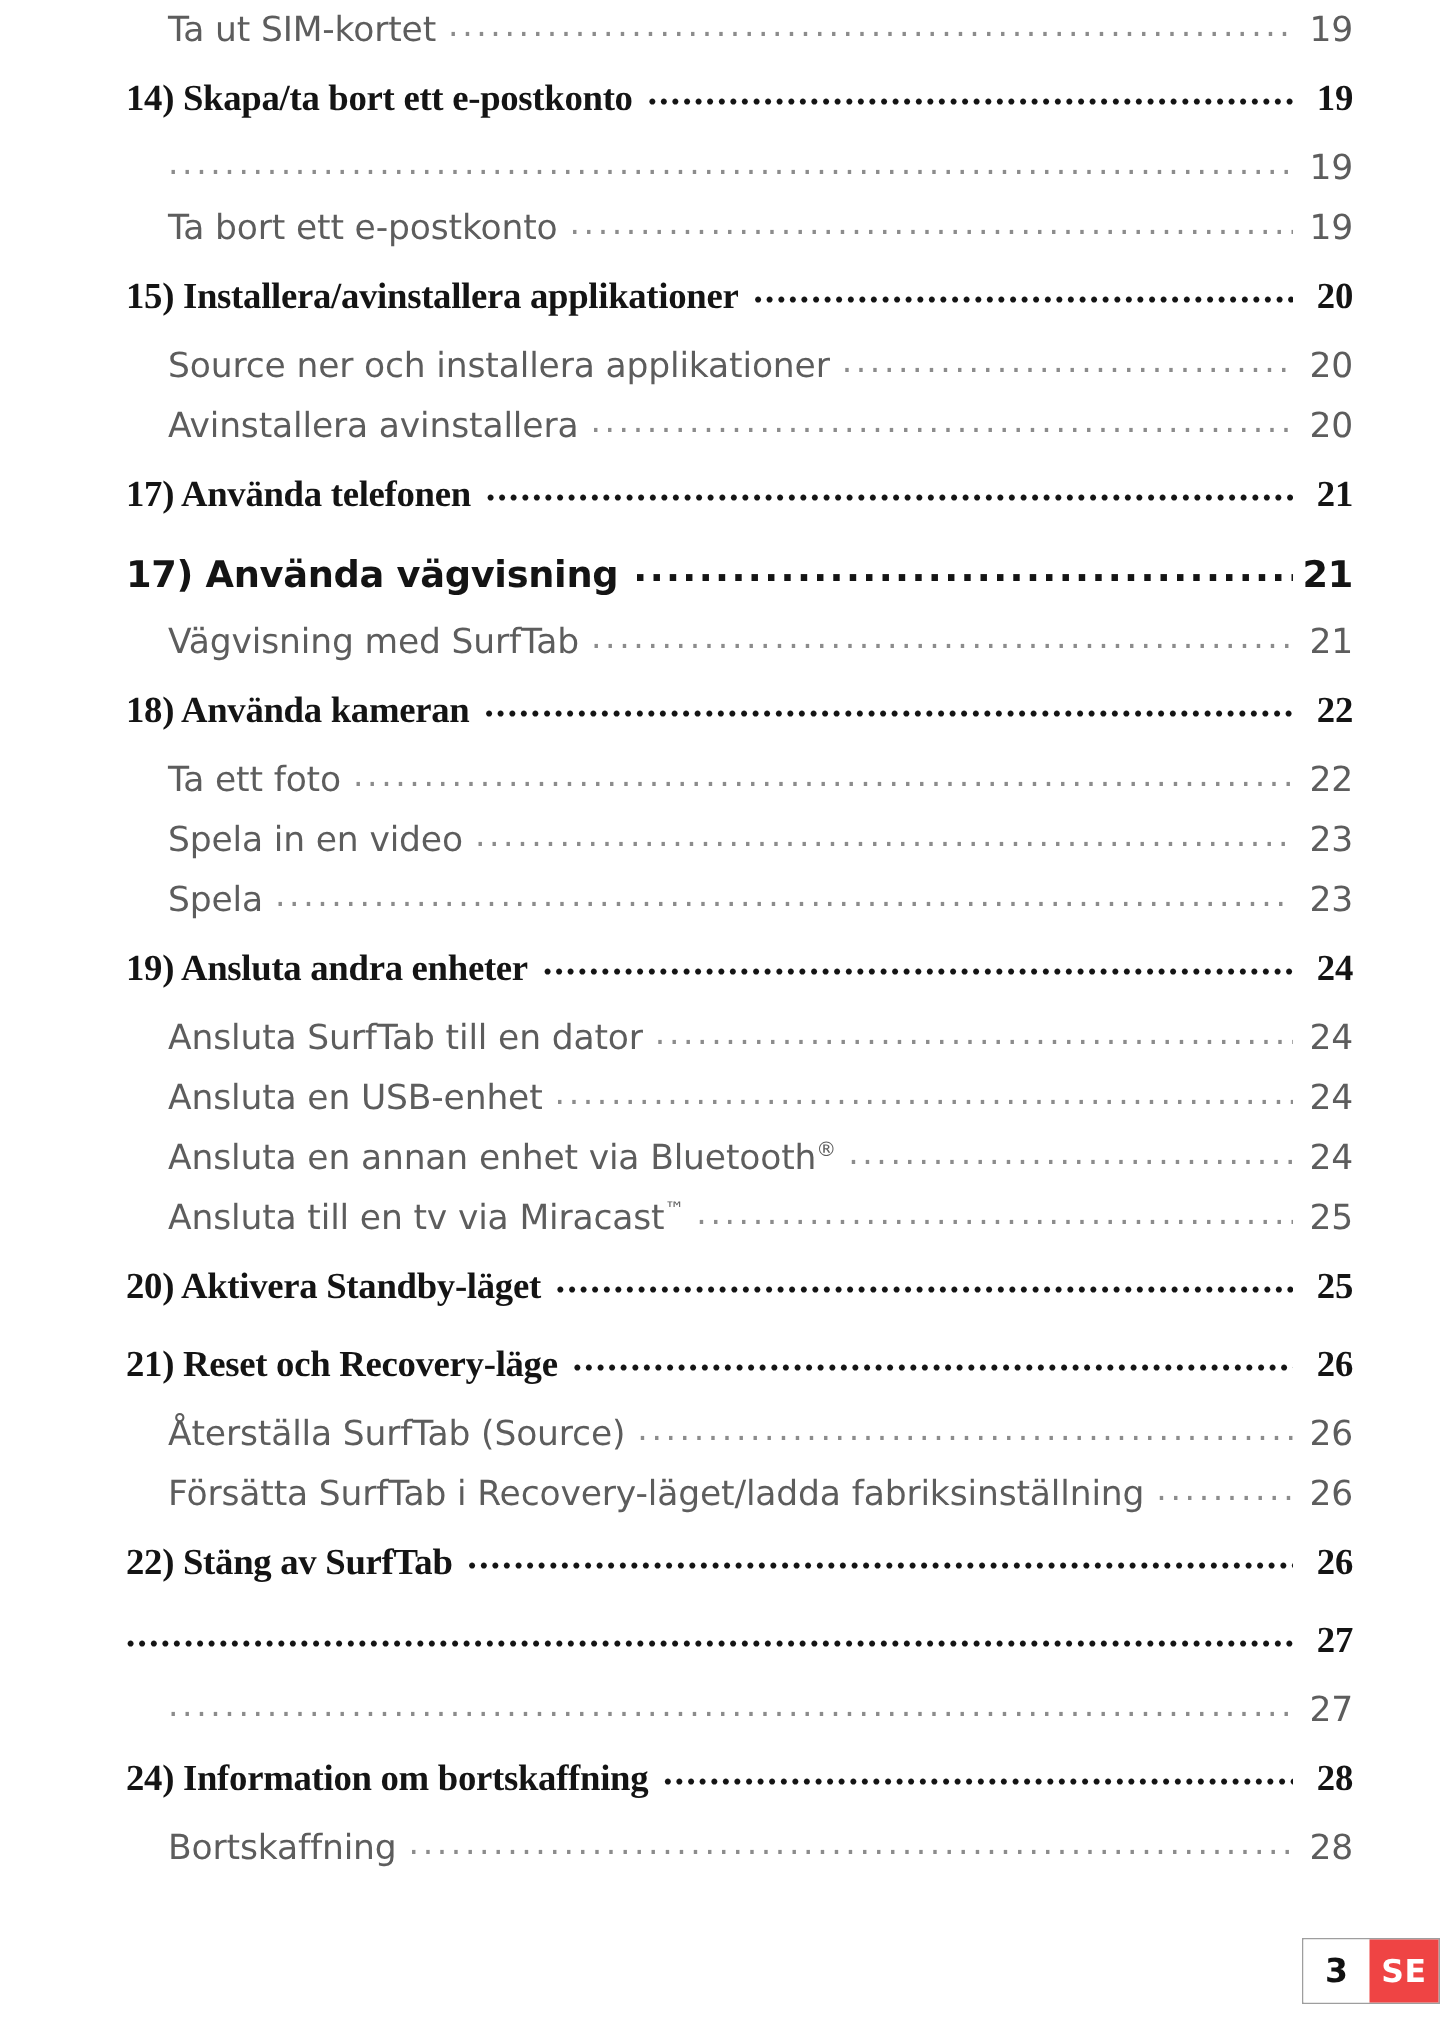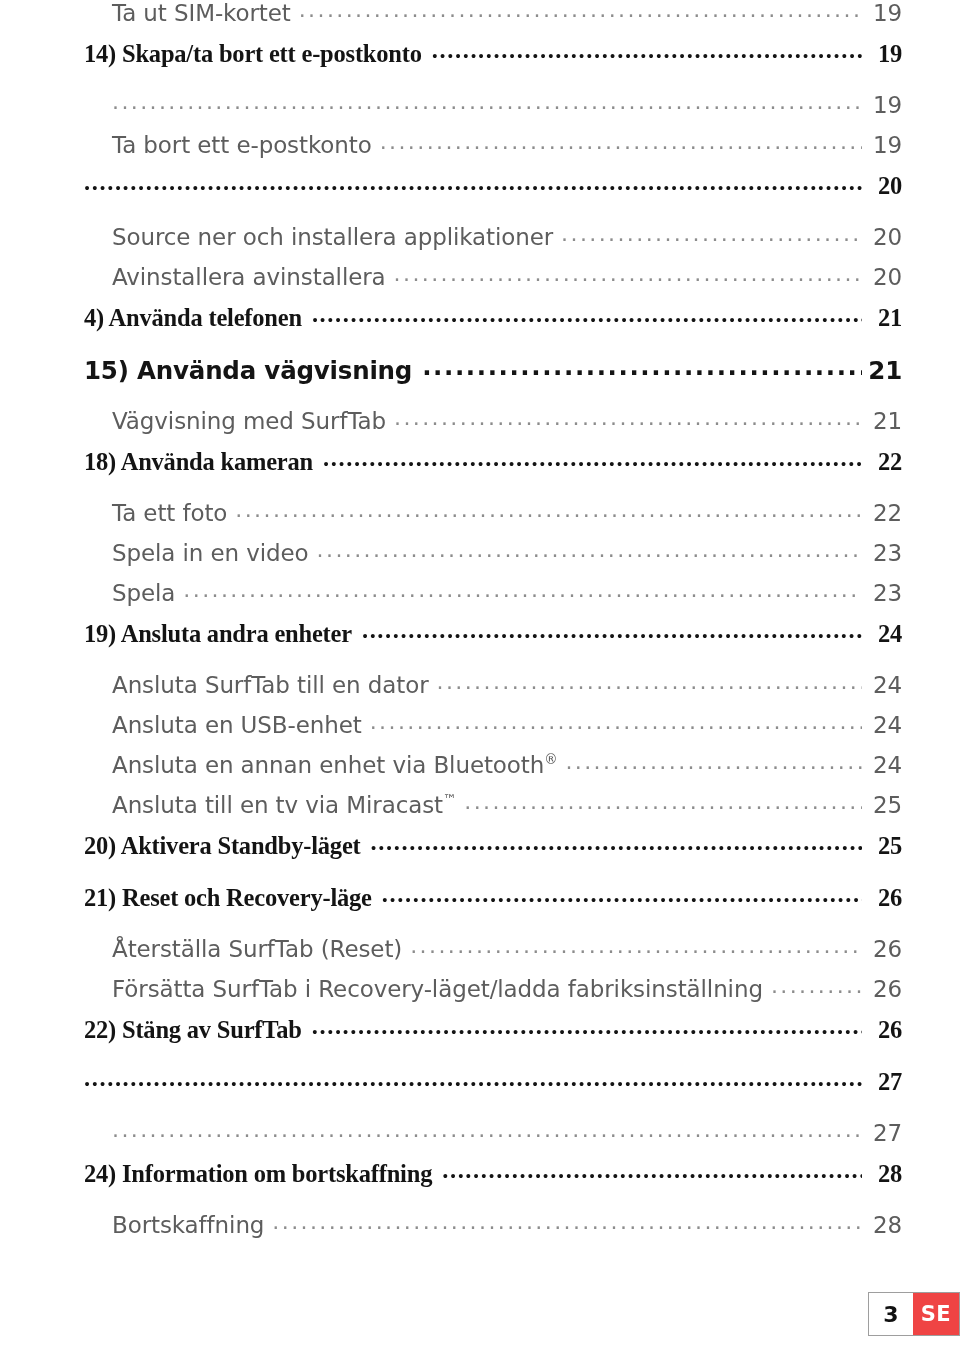--- a/index.html
+++ b/index.html
@@ -20,21 +20,21 @@
     position: absolute;
     left: 0;
     top: 0;
     width: 960px;
     padding-top: 0px;
     box-sizing: border-box;
   }
 
   .toc-row {
     display: flex;
-    align-items: flex-start;
+    align-items: center;
     width: 904px;
     box-sizing: border-box;
     padding-right: 2px;
   }
 
   
   .toc-row.level1 {
     padding-left: 84px;
     height: 52px;
     color: #141414;
@@ -179,40 +179,41 @@
     <div class="toc-row level2">
       <span class="leader">...............................................................................................................................................................</span>
       <span class="page">19</span>
     </div>
     <div class="toc-row level2">
       <span class="label">Ta bort ett e-postkonto</span>
       <span class="leader">...............................................................................................................................................................</span>
       <span class="page">19</span>
     </div>
     <div class="toc-row level1 gap-before">
+      <span class="label">15) Installera/avinstallera applikationer</span>
       <span class="leader">...............................................................................................................................................................</span>
       <span class="page">20</span>
     </div>
     <div class="toc-row level2">
       <span class="label">Source ner och installera applikationer</span>
       <span class="leader">...............................................................................................................................................................</span>
       <span class="page">20</span>
     </div>
     <div class="toc-row level2">
       <span class="label">Avinstallera avinstallera</span>
       <span class="leader">...............................................................................................................................................................</span>
       <span class="page">20</span>
     </div>
     <div class="toc-row level1 gap-before">
-      <span class="label">4) Använda telefonen</span>
+      <span class="label">17) Använda telefonen</span>
       <span class="leader">...............................................................................................................................................................</span>
       <span class="page">21</span>
     </div>
     <div class="toc-row level1">
-      <span class="label">15) Använda vägvisning</span>
+      <span class="label">17) Använda vägvisning</span>
       <span class="leader">...............................................................................................................................................................</span>
       <span class="page">21</span>
     </div>
     <div class="toc-row level2">
       <span class="label">Vägvisning med SurfTab</span>
       <span class="leader">...............................................................................................................................................................</span>
       <span class="page">21</span>
     </div>
     <div class="toc-row level1 gap-before">
       <span class="label">18) Använda kameran</span>
@@ -263,21 +264,21 @@
       <span class="label">20) Aktivera Standby-läget</span>
       <span class="leader">...............................................................................................................................................................</span>
       <span class="page">25</span>
     </div>
     <div class="toc-row level1 gap-before">
       <span class="label">21) Reset och Recovery-läge</span>
       <span class="leader">...............................................................................................................................................................</span>
       <span class="page">26</span>
     </div>
     <div class="toc-row level2">
-      <span class="label">Återställa SurfTab (Reset)</span>
+      <span class="label">Återställa SurfTab (Source)</span>
       <span class="leader">...............................................................................................................................................................</span>
       <span class="page">26</span>
     </div>
     <div class="toc-row level2">
       <span class="label">Försätta SurfTab i Recovery-läget/ladda fabriksinställning</span>
       <span class="leader">...............................................................................................................................................................</span>
       <span class="page">26</span>
     </div>
     <div class="toc-row level1 gap-before">
       <span class="label">22) Stäng av SurfTab</span>

